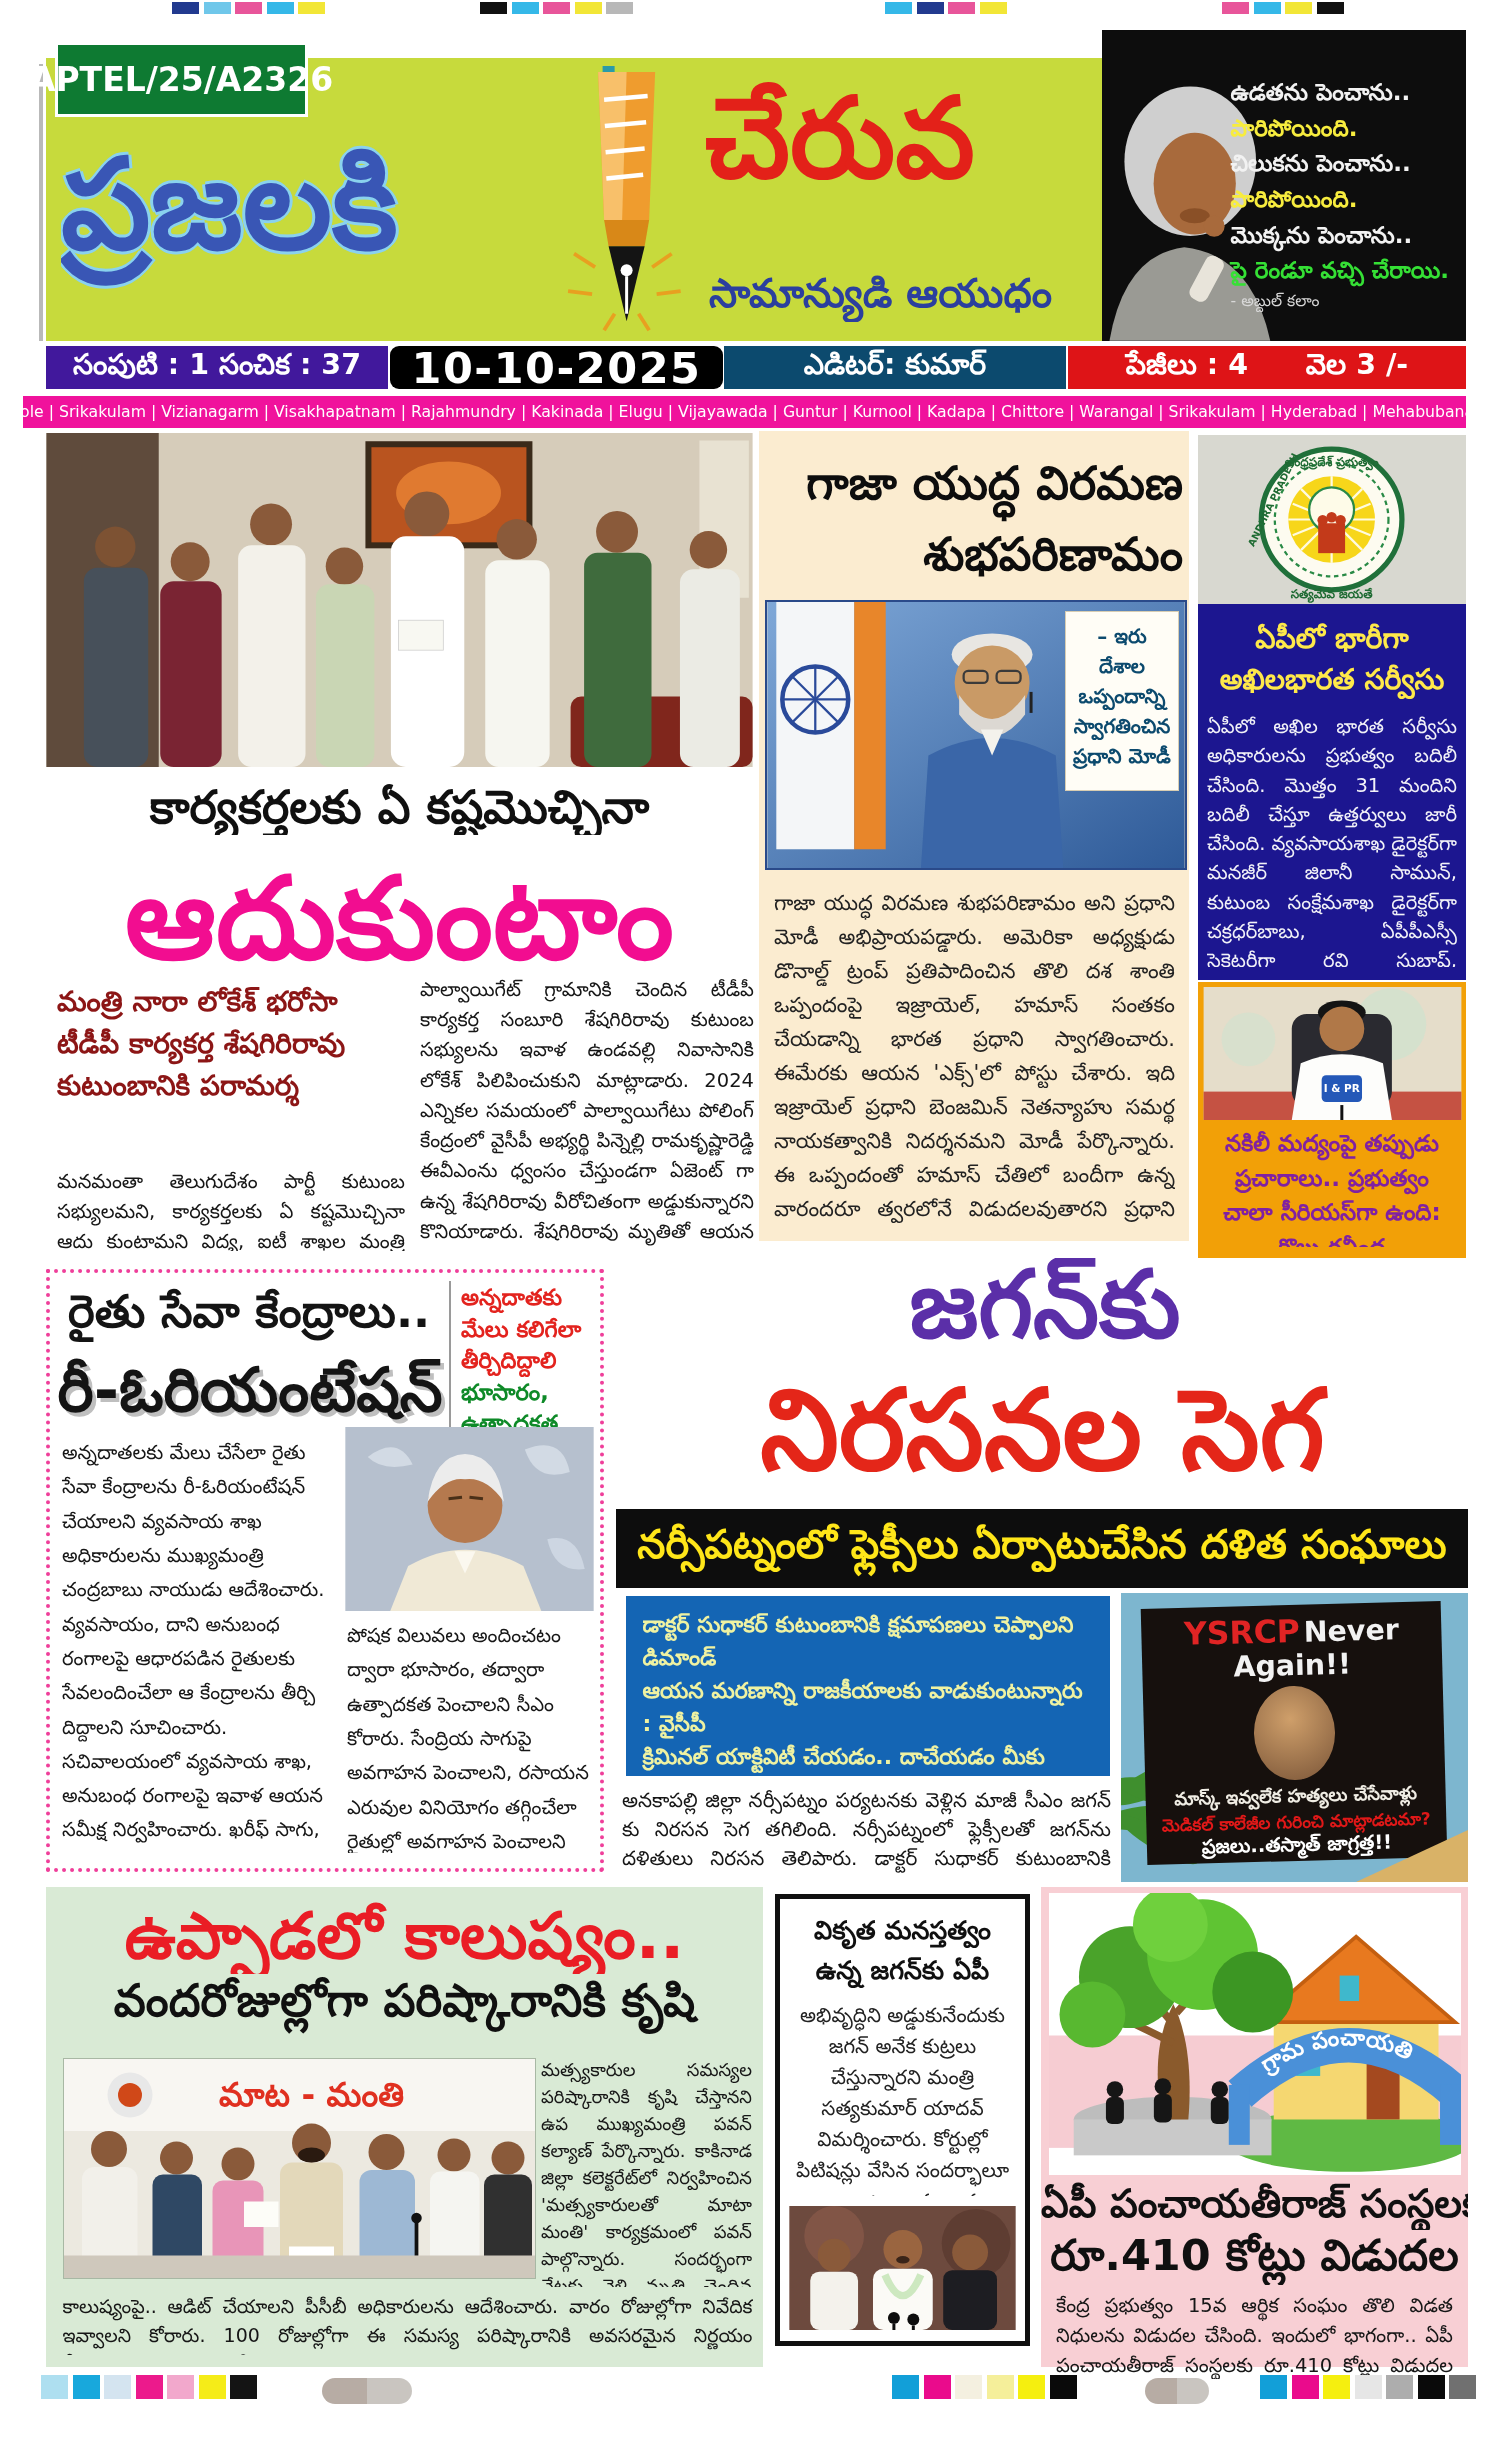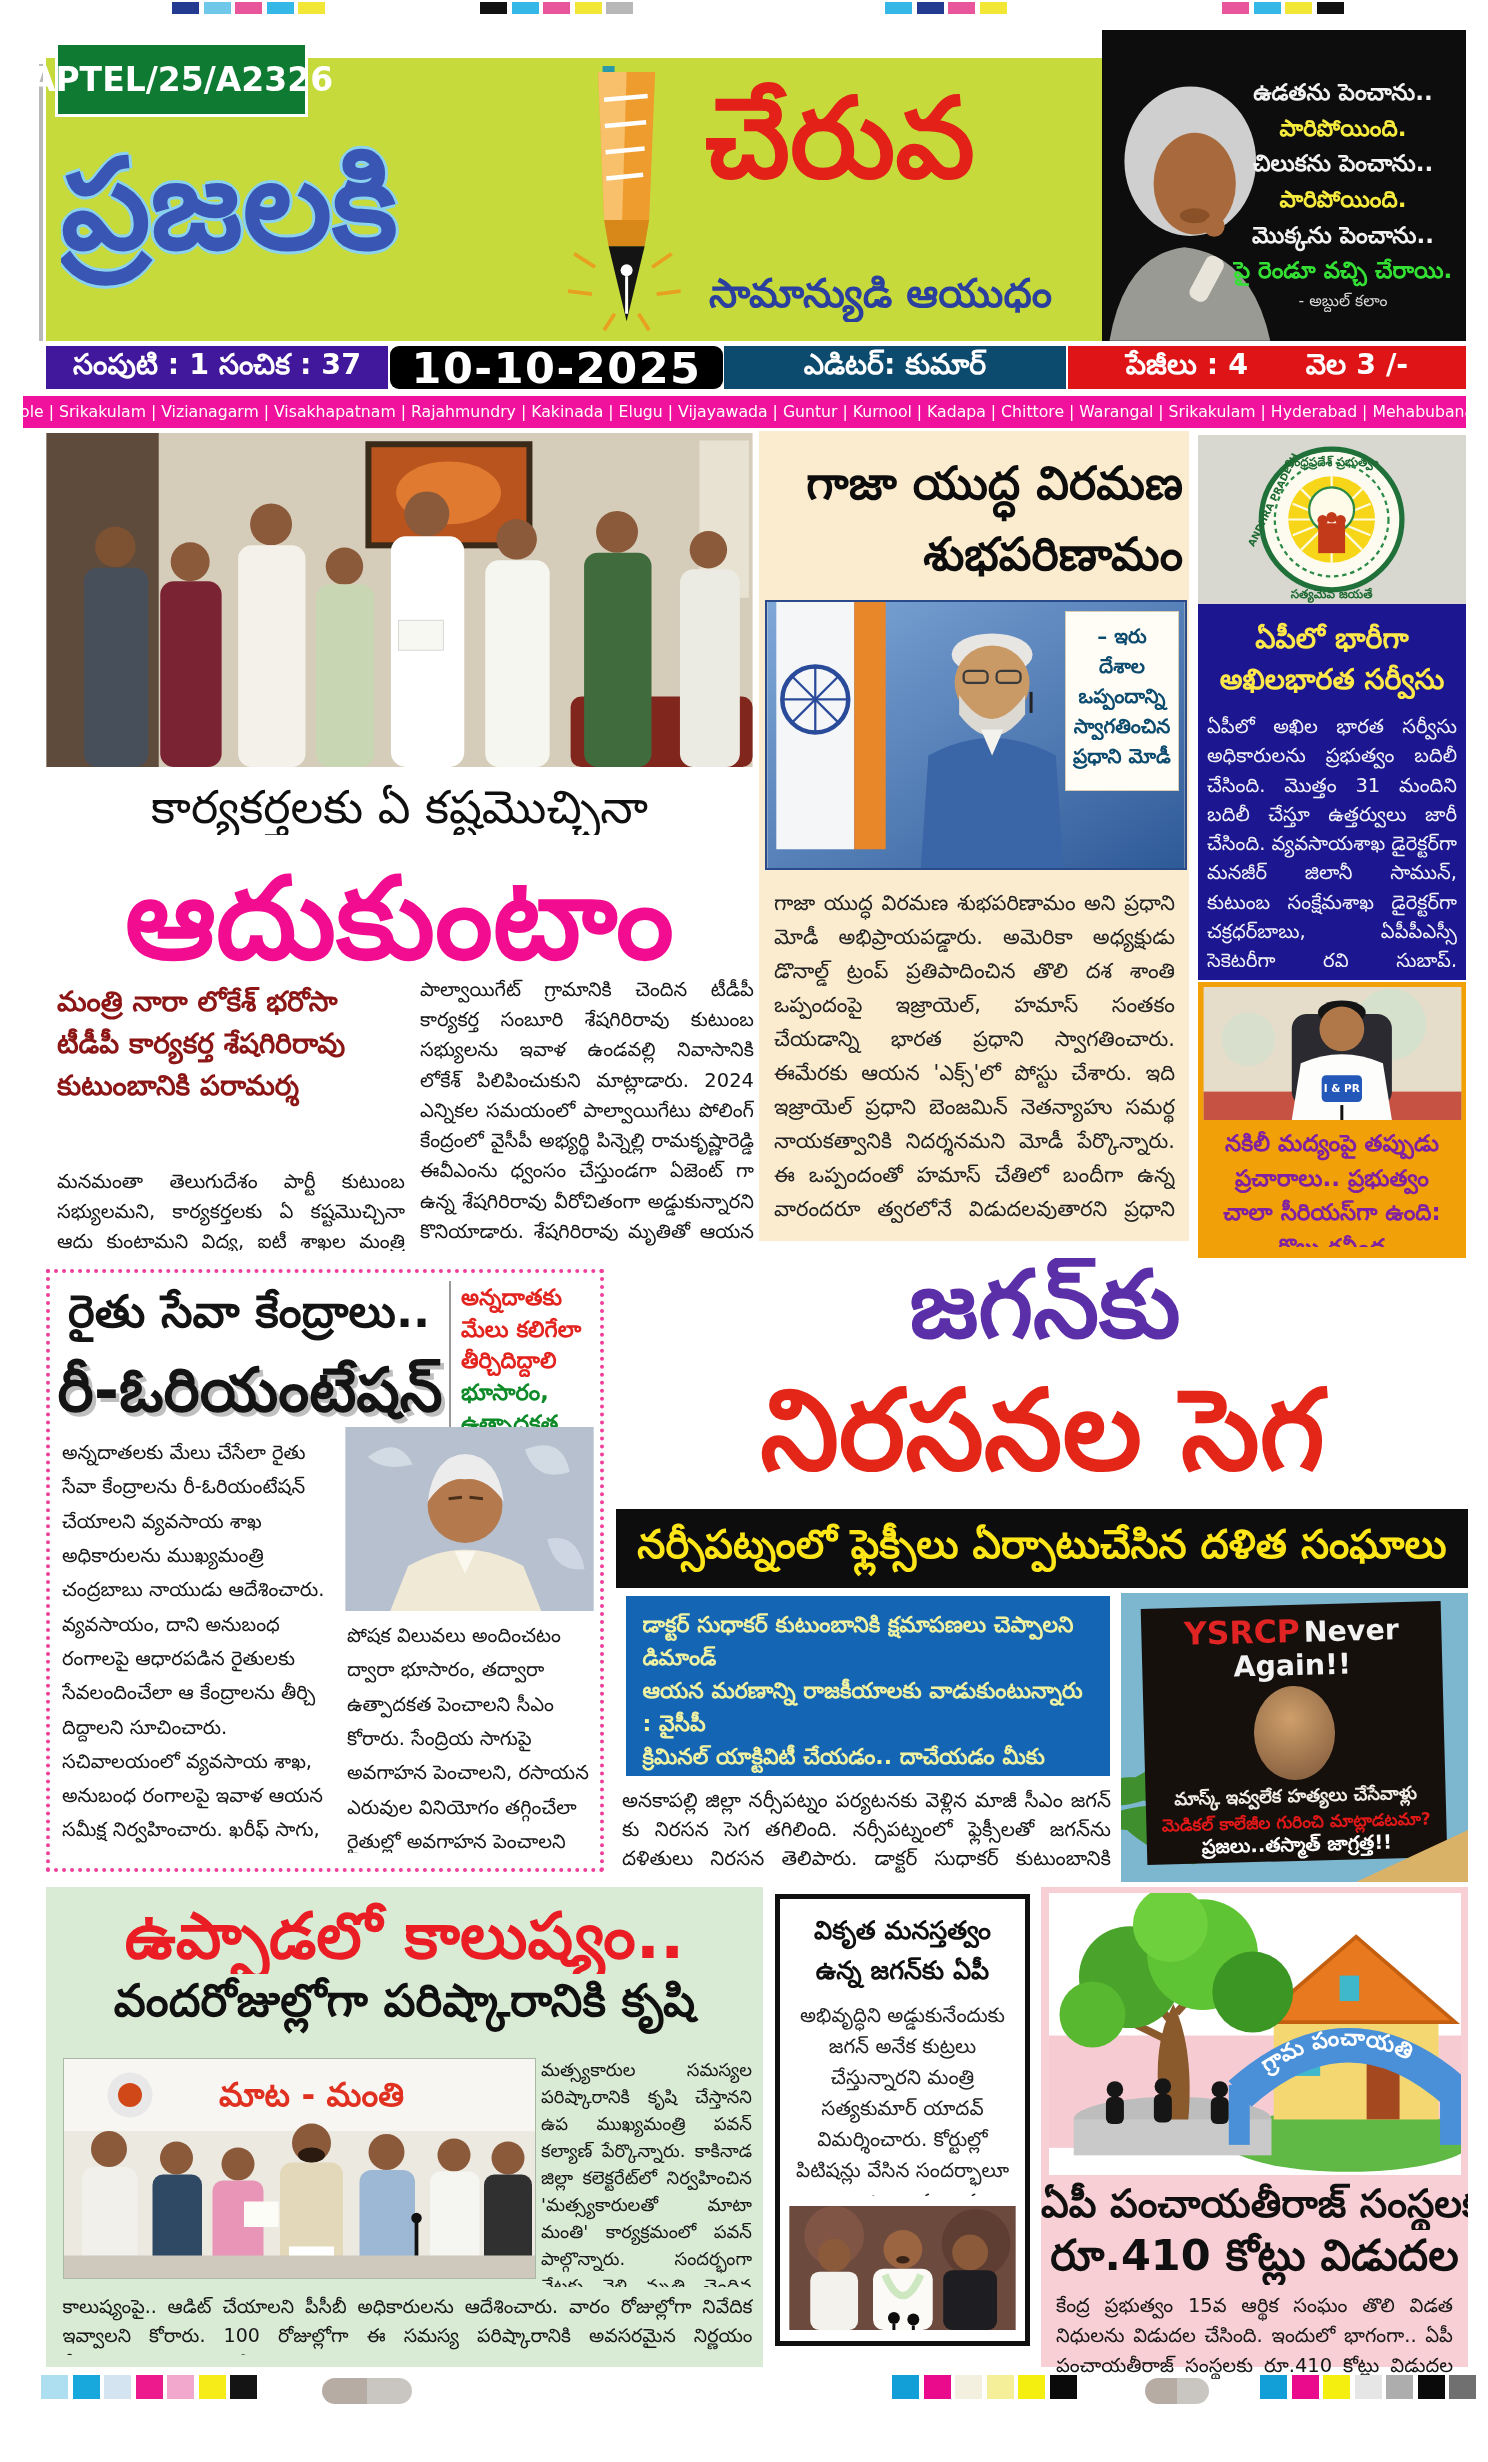--- a/index.html
+++ b/index.html
@@ -15,32 +15,32 @@
 
   
   .mast-green{background:#c7da3c;}
   .aptel{background:#0e7a32;border:3px solid #fff;color:#fff;font-weight:bold;
          font-size:33px;display:flex;align-items:center;justify-content:center;}
   .title-blue{color:#3956b5;font-weight:bold;font-size:126px;line-height:1;
               text-shadow:-3px 0 #8ad2ee,3px 0 #8ad2ee,0 -3px #8ad2ee,0 3px #8ad2ee;white-space:nowrap;}
   .title-red{color:#e32119;font-weight:bold;font-size:112px;line-height:1;white-space:nowrap;}
   .tagline{color:#2b3f9e;font-weight:bold;font-size:40px;white-space:nowrap;}
   .kalam{background:#0d0d0d;}
-  .kalam-q{position:absolute;right:10.5px;text-align:center;font-weight:bold;font-size:23px;line-height:1.55;width:225px;}
+  .kalam-q{position:absolute;right:10.5px;text-align:left;font-weight:bold;font-size:23px;line-height:1.55;width:225px;}
   .kq-w{color:#f2f2f2;} .kq-y{color:#f7ec3e;} .kq-g{color:#35e035;}
   .kq-attr{color:#d8d8d8;font-size:15.7px;font-weight:normal;}
 
   
   .seg{display:flex;align-items:center;justify-content:center;color:#fff;font-weight:bold;font-size:28.5px;}
   .seg-purple{background:#41189c;} .seg-black{background:#000;font-size:43px;letter-spacing:1.5px;border-radius:9px;}
   .seg-magenta{background:#0c4a6e;} .seg-red{background:#de1417;justify-content:space-evenly;}
   .cities{background:#f0129c;color:#fff;font-size:15.7px;display:flex;align-items:center;justify-content:center;white-space:nowrap;}
 
   
-  .kicker{font-size:46px;font-weight:normal;color:#101010;}
+  .kicker{font-size:46px;font-weight:bold;color:#101010;}
   .hl-pink{font-size:114px;font-weight:bold;color:#f20d90;line-height:1.05;white-space:nowrap;}
   .maroon{color:#8c1616;font-weight:bold;font-size:28px;line-height:1.5;}
   .body-txt{font-size:19.5px;line-height:1.55;color:#161616;text-align:justify;}
 
   .gaza-panel{background:#fbecd0;}
   .gaza-hl{font-size:46px;font-weight:bold;color:#0d0d0d;line-height:1.55;}
   .gaza-cap{color:#0c4a6e;font-weight:bold;font-size:20px;line-height:1.5;text-align:center;}
   .gaza-body{font-size:21px;line-height:1.62;color:#222;text-align:justify;}
 
   .sealbox{background:#d8d8d0;}

